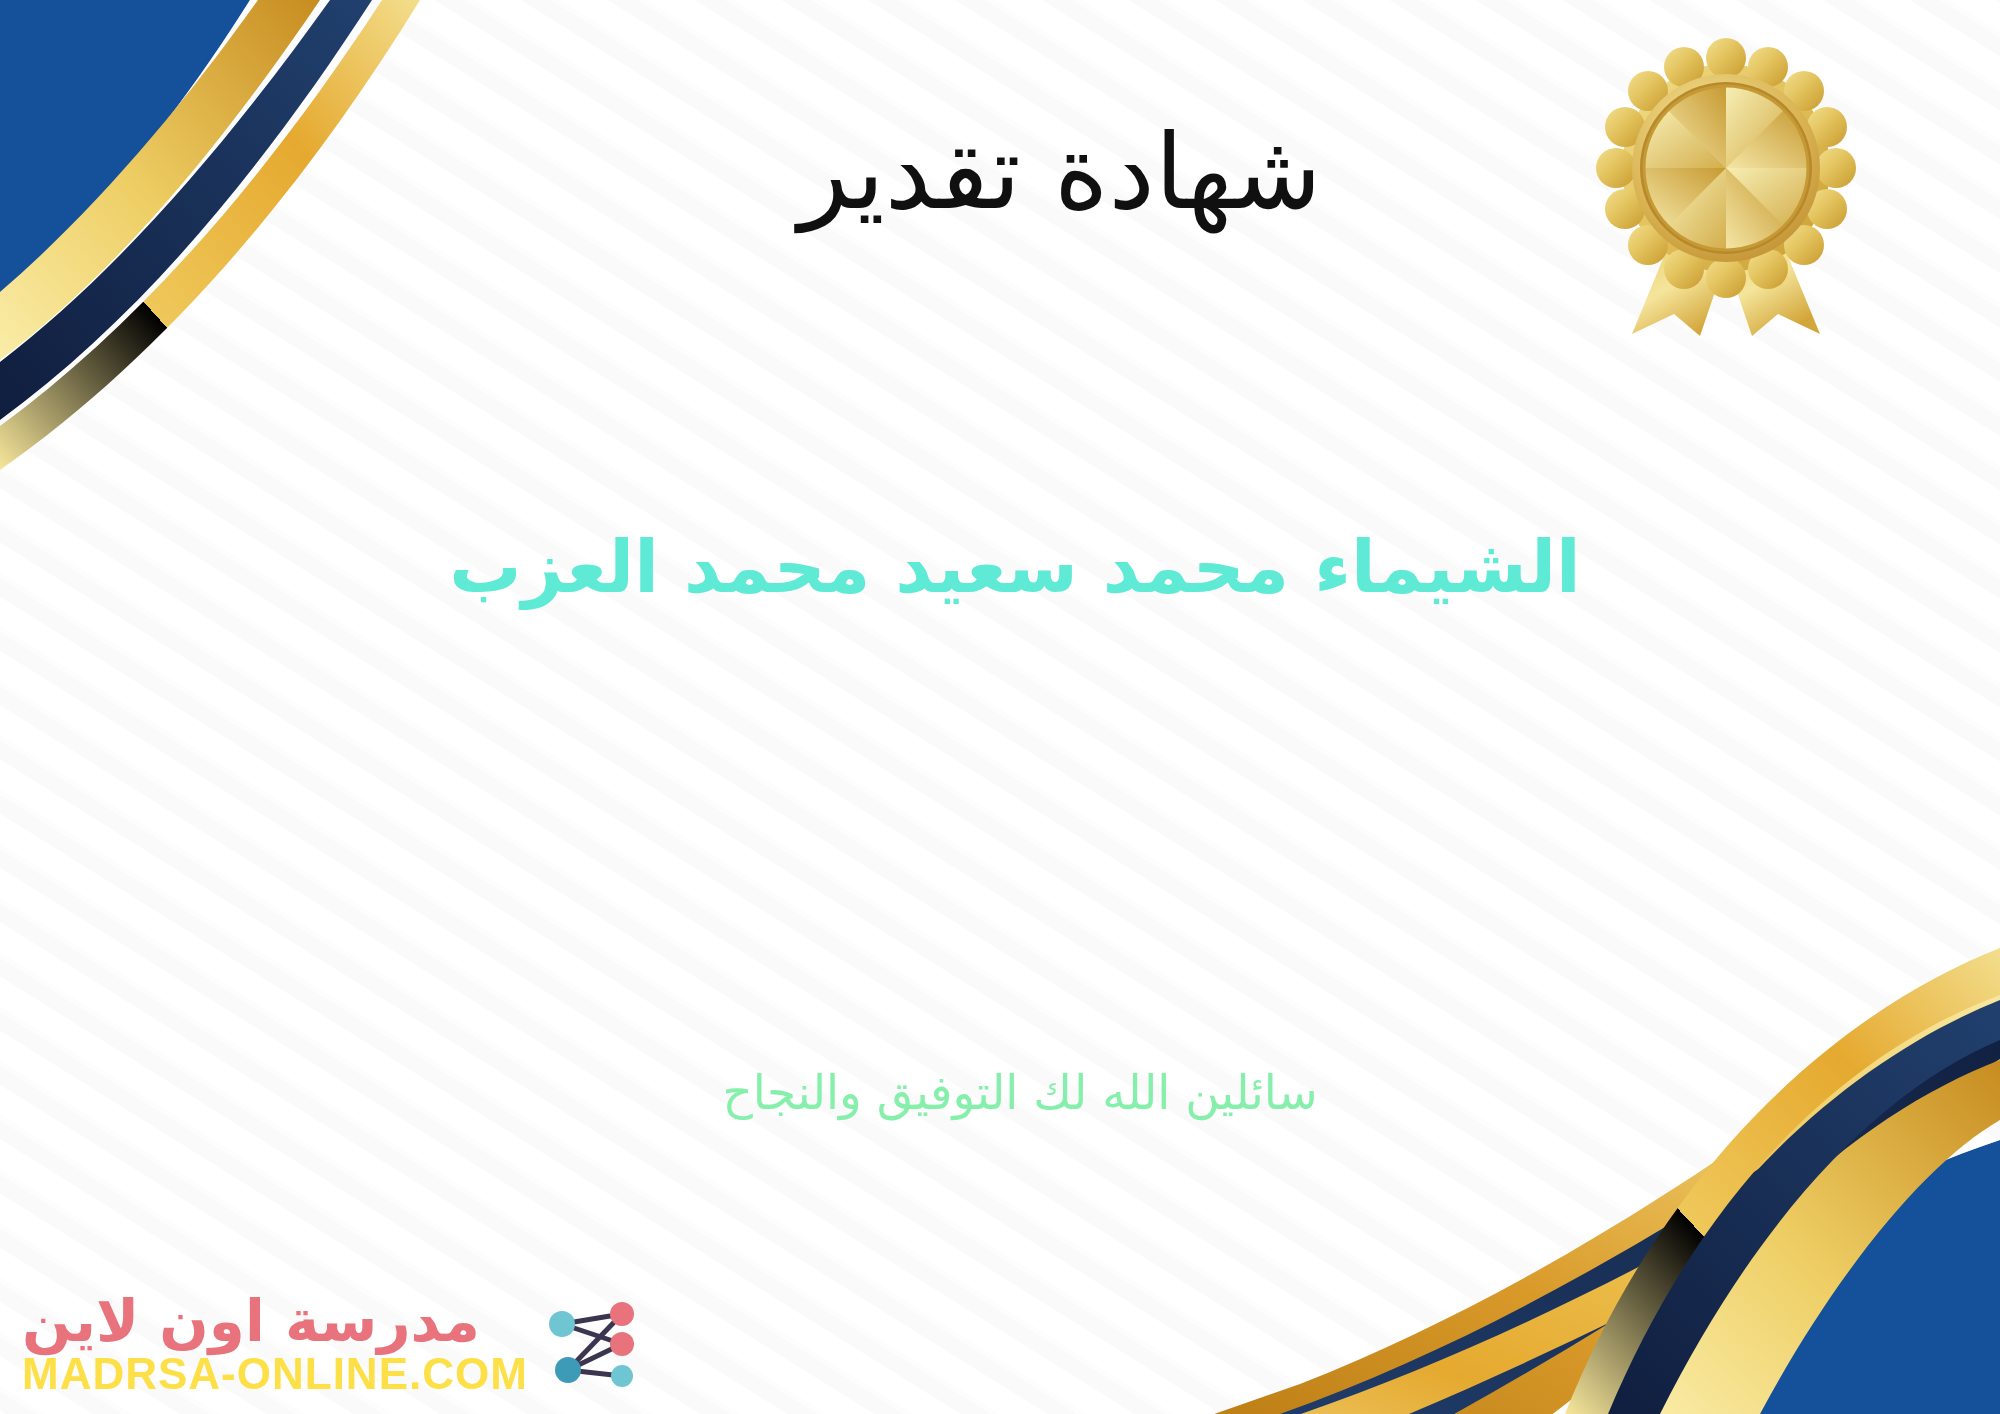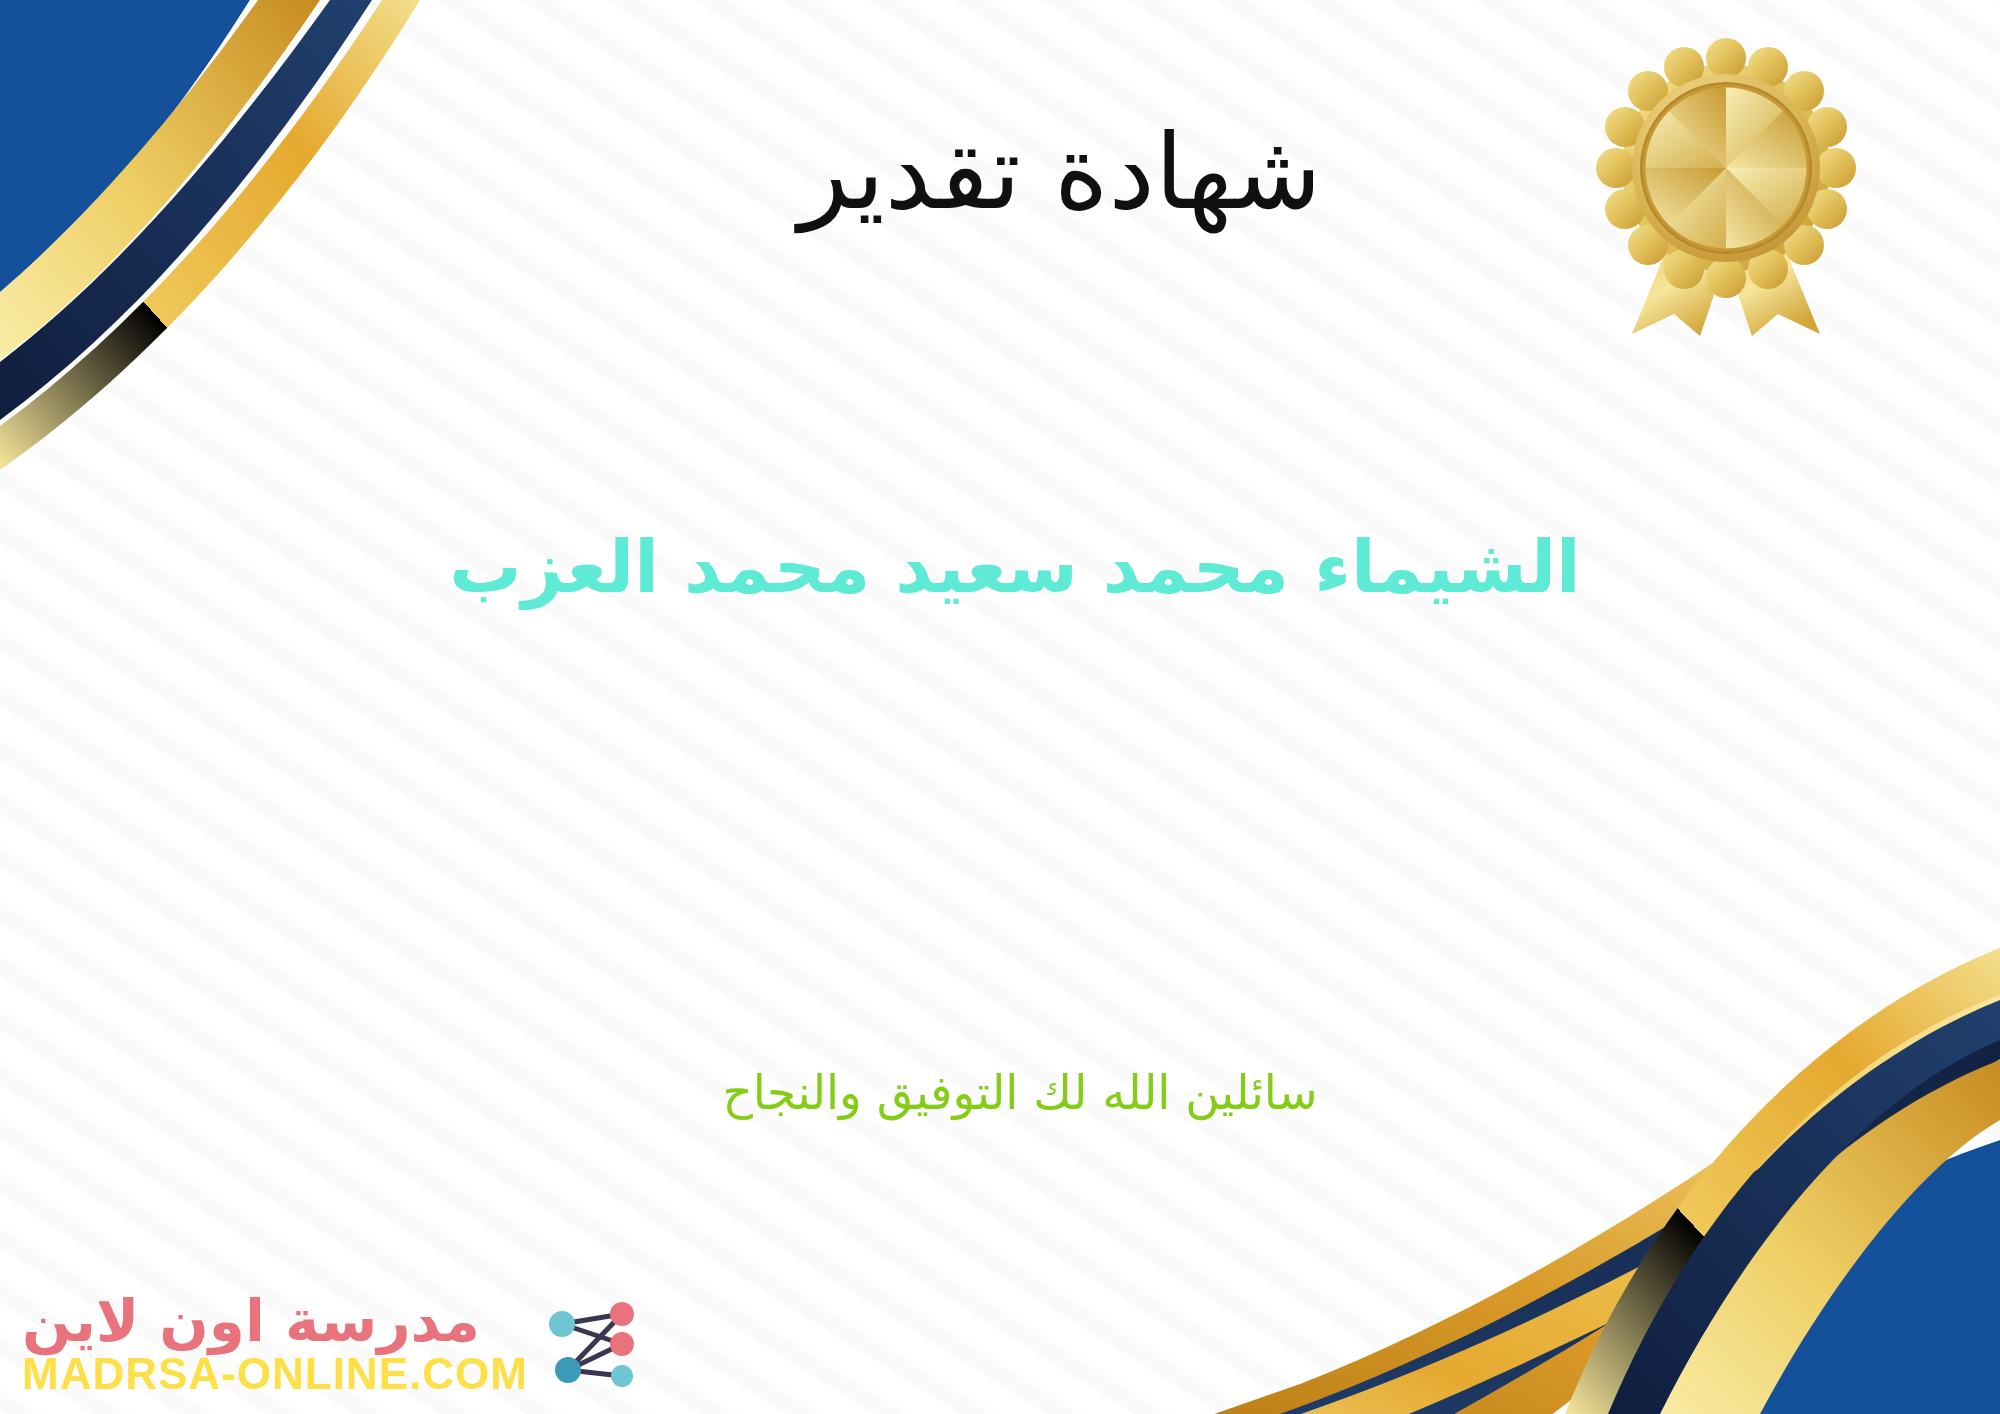--- a/index.html
+++ b/index.html
@@ -83,21 +83,21 @@
     letter-spacing: 2px;
   }
 
   .closing-line {
     position: absolute;
     top: 1065px;
     left: 0;
     right: 0;
     text-align: center;
     font-size: 47px;
-    color: #84cc16;
+    color: #86efac;
     padding-left: 40px;
   }
 
   
   .site-logo {
     position: absolute;
     left: 22px;
     bottom: 18px;
     display: flex;
     flex-direction: row-reverse;

